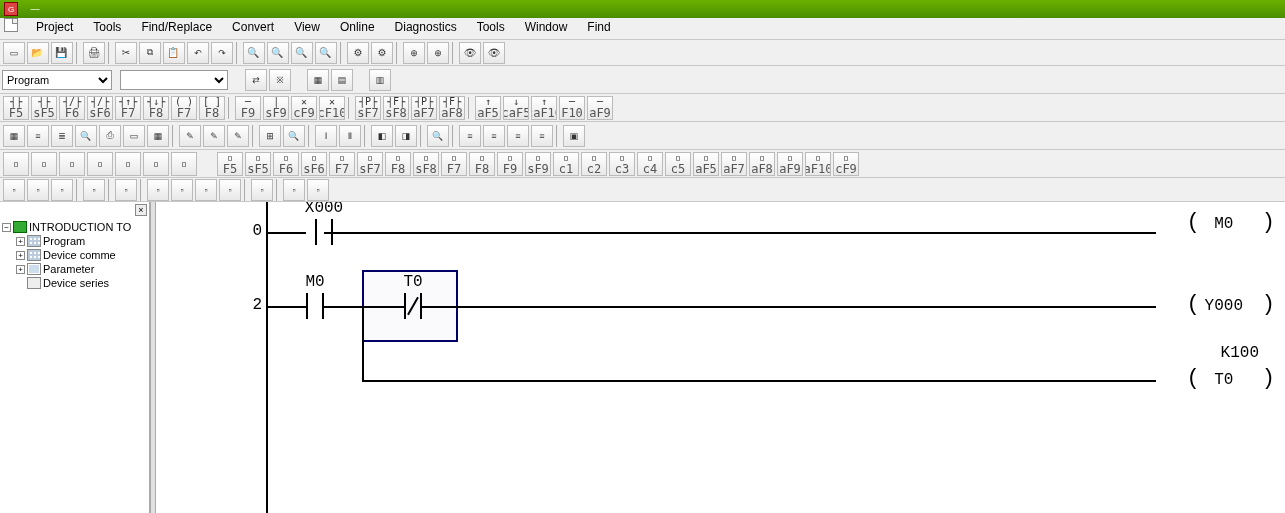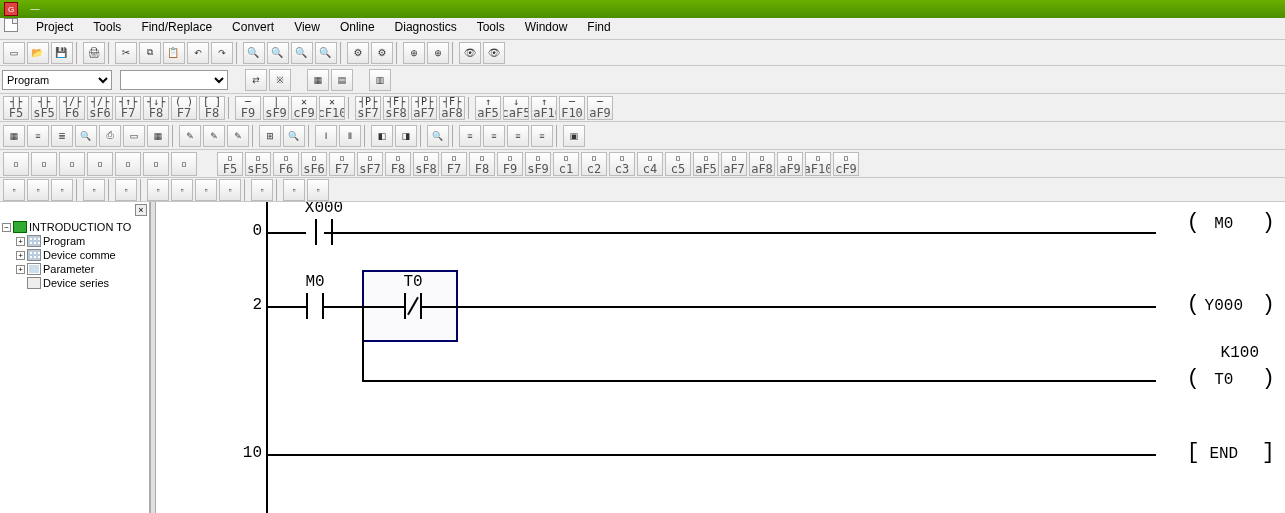--- a/index.html
+++ b/index.html
@@ -459,21 +459,15 @@
         <div class="contact" style="left: 150px; top: 17px;"><span class="contact-label">M0</span><span class="vbar"></span><span class="gap"></span><span class="vbar"></span></div>
         <div class="hline" style="left: 168px; width: 80px; top: 30px;"></div>
         <div class="contact" style="left: 248px; top: 17px;"><span class="contact-label">T0</span><span class="vbar"></span><span class="gap"></span><span class="vbar"></span><span class="slash"></span></div>
         <div class="sel-box" style="left: 206px; top: -6px; width: 96px; height: 72px;"></div>
         <div class="hline" style="left: 266px; width: 734px; top: 30px;"></div>
         <div class="coil" style="right: 10px; top: 16px;"><span class="paren">(</span><span class="inner">Y000</span><span style="display:inline-block;width:14px;"></span><span class="paren">)</span></div>
         <div style="position: absolute; left: 206px; top: 30px; width: 2px; height: 74px; background: rgb(0, 0, 0);"></div>
         <div class="hline" style="left: 206px; width: 794px; top: 104px;"></div>
         <div class="coil" style="right: 10px; top: 90px;"><div style="position:absolute;top:-22px;right:16px;">K100</div><span class="paren">(</span><span class="inner">T0</span><span style="display:inline-block;width:14px;"></span><span class="paren">)</span></div>
       </div>
-      <div class="rung" style="height: 74px;">
-        <div class="step-num" style="top: 20px;">10</div>
-        <div class="rail-left"></div>
-        <div class="hline" style="left: 110px; width: 890px; top: 30px;"></div>
-        <div class="coil endbr" style="right: 10px; top: 16px;"><span class="paren">[</span><span class="inner">END</span><span style="display:inline-block;width:14px;"></span><span class="paren">]</span></div>
-      </div>
       <div style="position: absolute; left: 110px; top: 0px; bottom: 0px; width: 2px; background: rgb(0, 0, 0);"></div>
     </div>
 </div>
 
 </body></html>

